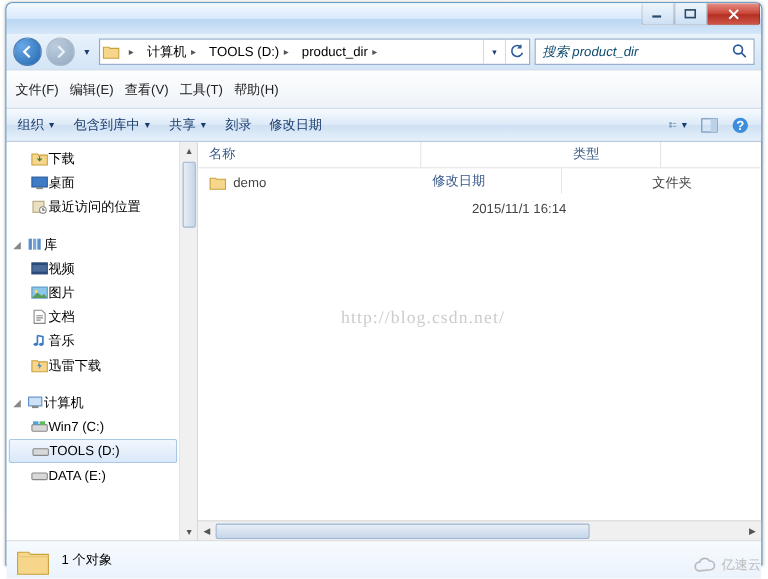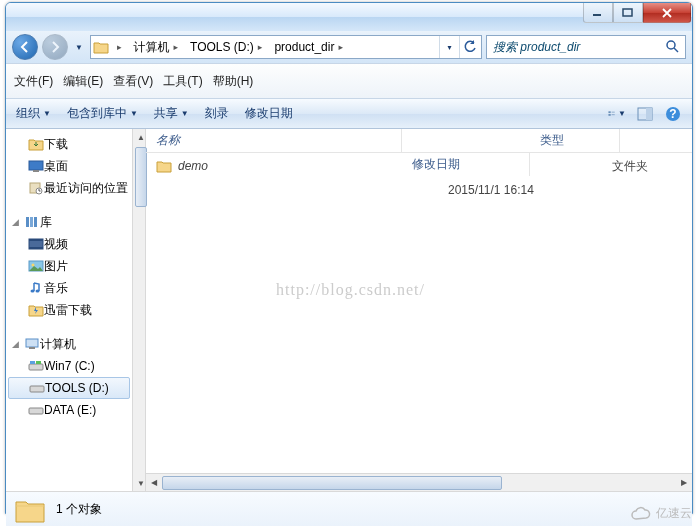--- a/index.html
+++ b/index.html
@@ -47,21 +47,21 @@
 .tnode.l1 { padding-left: 22px; }
 .tnode.sel { background: linear-gradient(to bottom, #f2f7fd, #d9e8f8); border: 1px solid #a8c6e6; border-radius: 2px; margin: 0 2px; padding-left: 20px; }
 .tnode .exp { width: 12px; color: #888; font-size: 9px; }
 .tgroup { margin-top: 12px; }
 .tgroup .tnode:first-child { padding-left: 6px; }
 .ico { width: 16px; height: 14px; display: inline-block; }
 
 .content { flex: 1; display: flex; flex-direction: column; position: relative; }
 .cols { height: 24px; display: flex; align-items: center; border-bottom: 1px solid #e5e5e5; color: #3a5a8a; }
 .cols > div { padding-left: 10px; border-right: 1px solid #e5e5e5; height: 100%; display: flex; align-items: center; }
-.c-name { width: 256px; font-style: italic; }
+.c-name { width: 203px; }
 .c-date { width: 128px; margin-top: 48px; }
 .c-type { width: 90px; }
 .rows { flex: 1; position: relative; }
 .row { display: flex; align-items: center; height: 22px; padding-top: 4px; gap: 36px; }
 .row .c-name { display: flex; gap: 6px; border: none; }
 .row > div { padding-left: 10px; border: none; color: #444; }
 .watermark { position: absolute; top: 128px; left: 130px; color: #ccc; font-size: 16px; font-family: "SimSun", serif; letter-spacing: 1px; }
 .hscroll { height: 18px; border-top: 1px solid #d9d9d9; background: #f0f0f0; display: flex; align-items: center; position: relative; }
 .hscroll .thumb { position: absolute; left: 16px; width: 340px; height: 14px; top: 2px; background: linear-gradient(to bottom, #e8eef6, #c5d6ea); border: 1px solid #9ab3d0; border-radius: 2px; }
 .hscroll .arr { width: 16px; height: 18px; display: flex; align-items: center; justify-content: center; font-size: 8px; color: #555; }
@@ -247,20 +247,27 @@
         <div class="tnode l1">
             <svg class="ico" viewBox="0 0 16 14">
               <rect x="1" y="2" width="14" height="10" fill="#8ac7e8" stroke="#5a9ac7"></rect>
               <circle cx="5" cy="6" r="1.5" fill="#f6d66a"></circle>
               <path d="M1 12l5-5 4 3 2-2 3 4z" fill="#5a9a5a"></path>
             </svg>
             <span>图片</span>
           </div>
         <div class="tnode l1">
             <svg class="ico" viewBox="0 0 16 14">
+              <path d="M3 1h7l3 3v9H3z" fill="#fff" stroke="#888"></path>
+              <path d="M5 6h6M5 8h6M5 10h4" stroke="#888"></path>
+            </svg>
+            <span>文档</span>
+          </div>
+        <div class="tnode l1">
+            <svg class="ico" viewBox="0 0 16 14">
               <path d="M6 2v8" stroke="#3a7ac7" stroke-width="1.5"></path>
               <ellipse cx="4.5" cy="10" rx="2" ry="1.5" fill="#3a7ac7"></ellipse>
               <path d="M6 2l5 1v7" stroke="#3a7ac7" stroke-width="1.5" fill="none"></path>
               <ellipse cx="9.5" cy="10" rx="2" ry="1.5" fill="#3a7ac7"></ellipse>
             </svg>
             <span>音乐</span>
           </div>
         <div class="tnode l1">
             <svg class="ico" viewBox="0 0 16 14">
               <path d="M1 3h5l1 1h8v9H1z" fill="#f6d68a" stroke="#c9a03a"></path>

